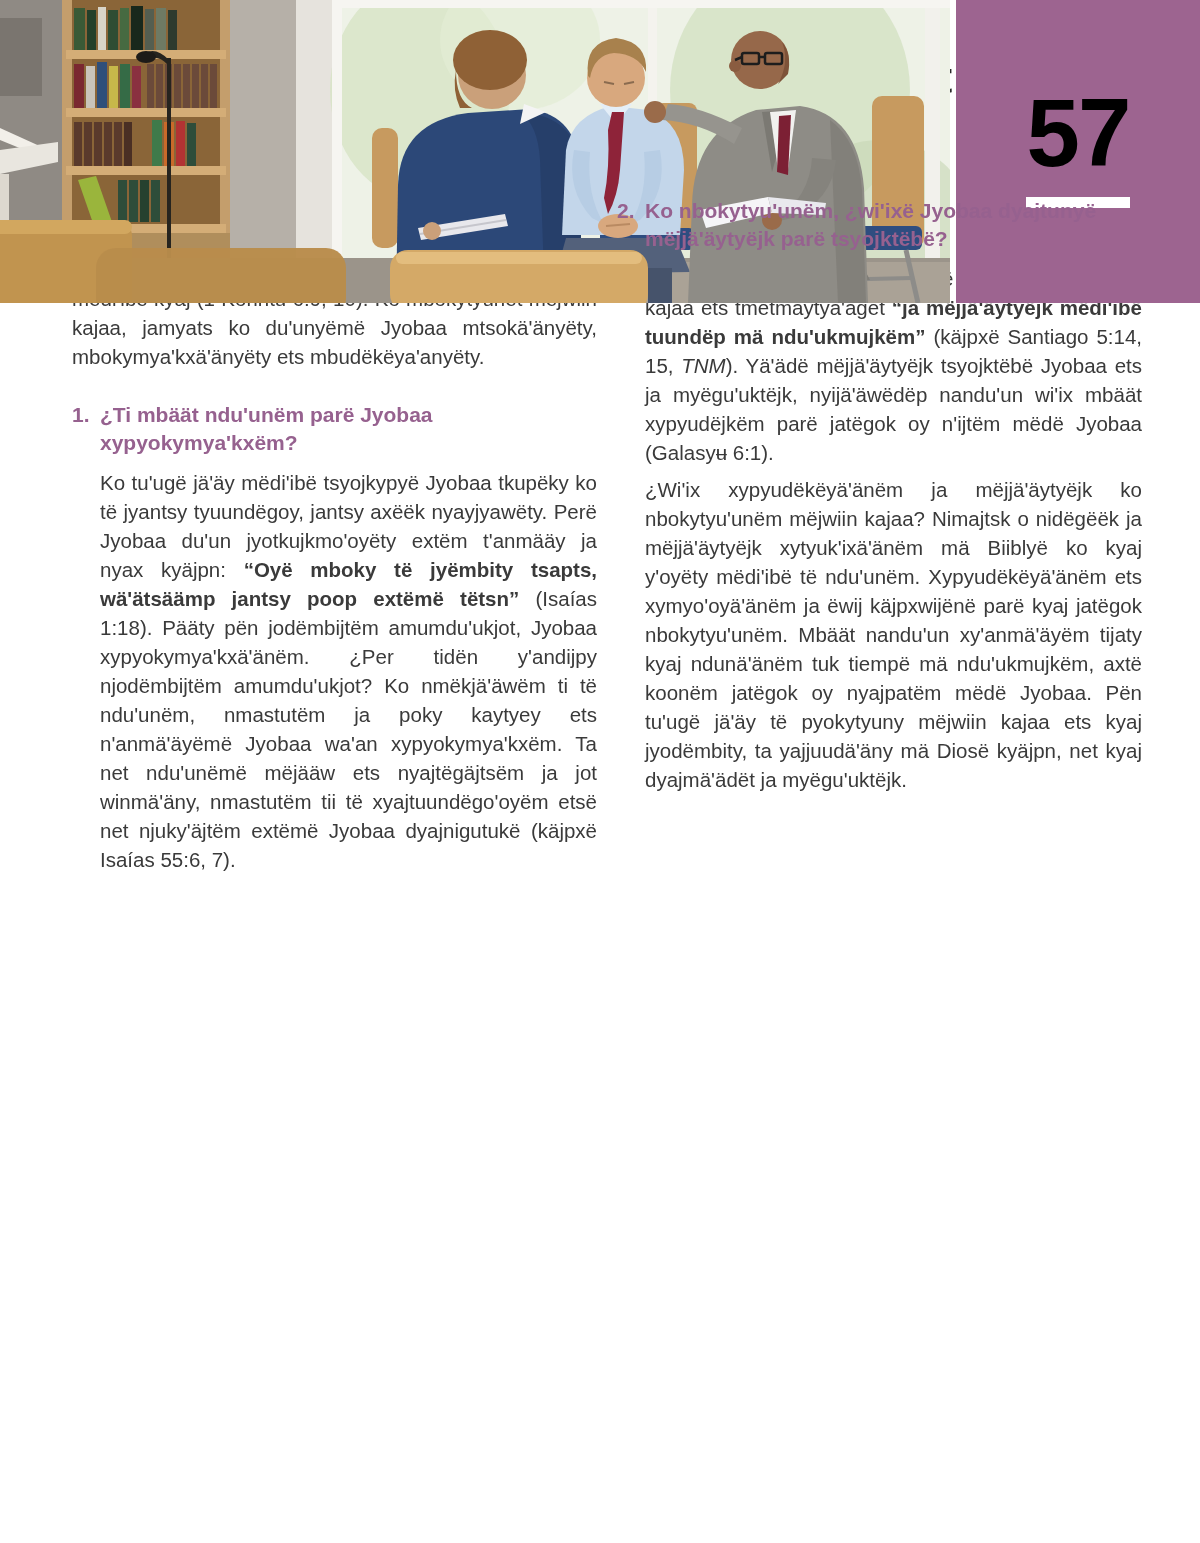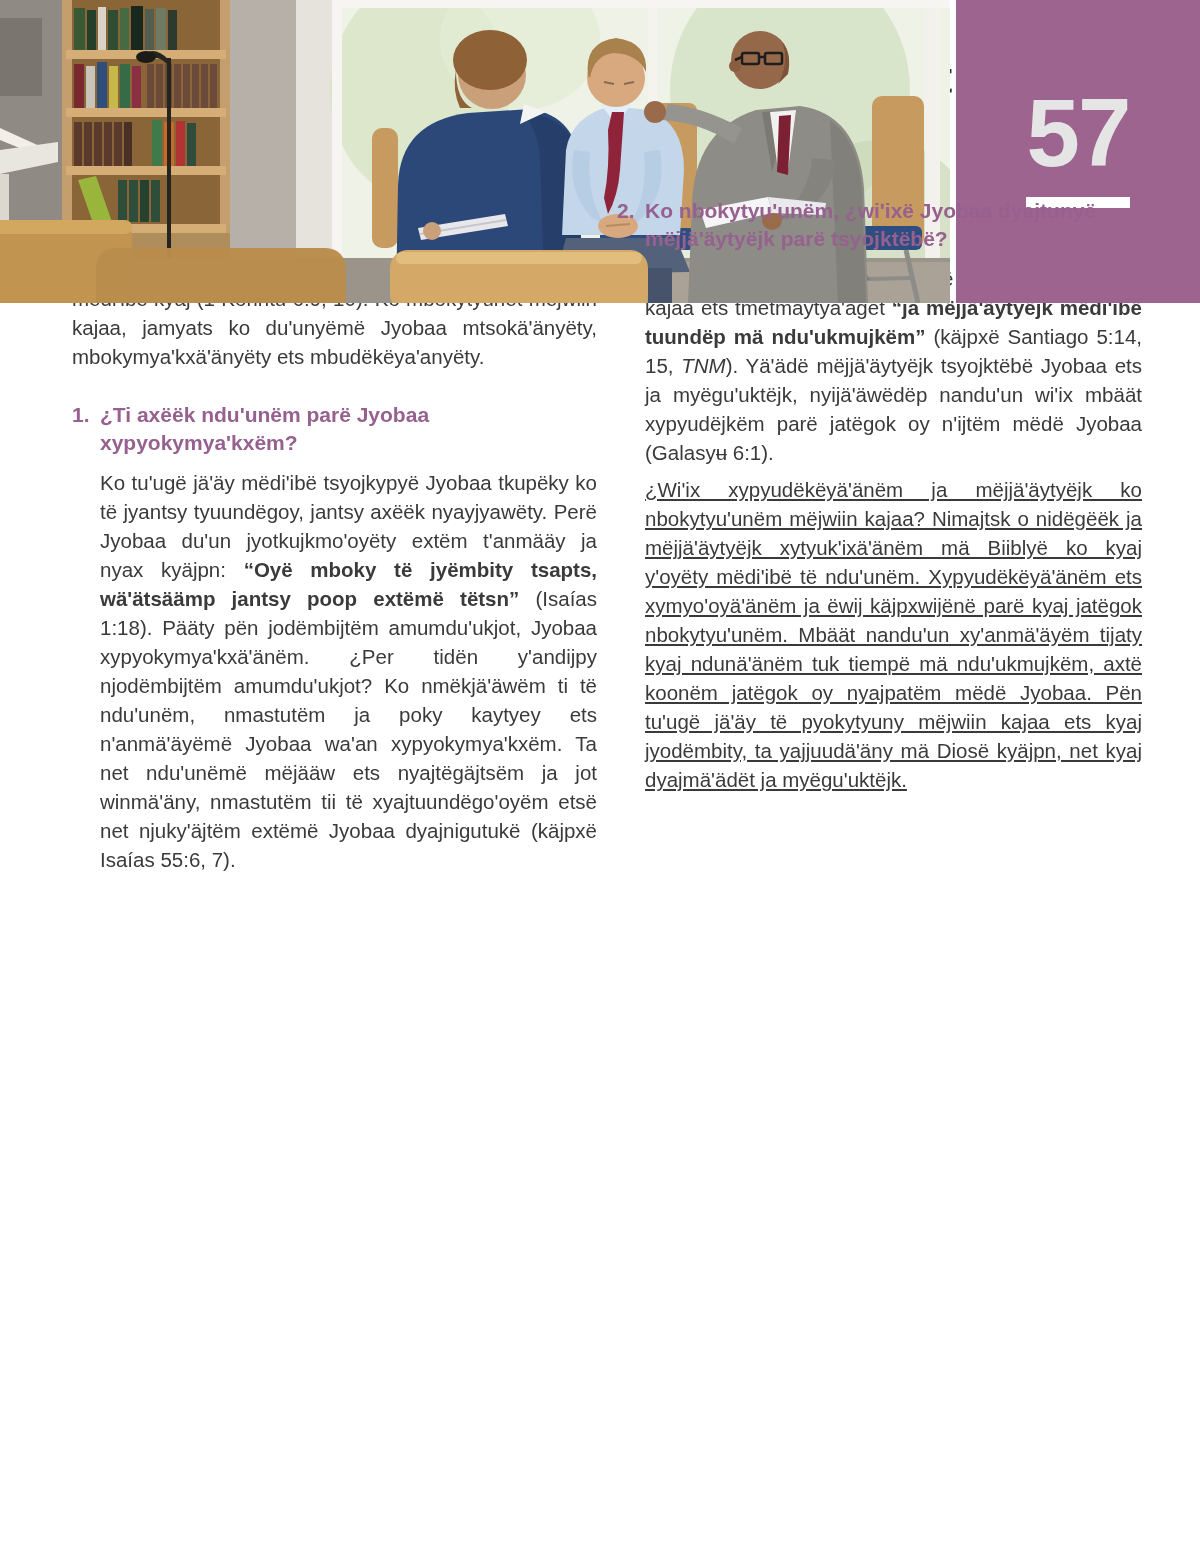--- a/index.html
+++ b/index.html
@@ -12,21 +12,21 @@
   }
   
   .hero{position:absolute;top:0;left:0;width:950px;height:303px;overflow:hidden;}
   .hero svg{display:block;width:100%;height:100%;}
   .lesson-badge{
     position:absolute;top:0;left:956px;width:244px;height:303px;
     background:var(--accent,#9d6490);
     display:flex;flex-direction:column;align-items:center;justify-content:center;
   }
   .lesson-number{
-    color:#e5e5e5;font-size:96px;font-weight:bold;line-height:1;
+    color:#000000;font-size:96px;font-weight:bold;line-height:1;
     letter-spacing:-2px;margin-top:-10px;
   }
   .lesson-underline{width:104px;height:11px;background:#ffffff;margin-top:16px;}
   
   .title{
     margin:49px 60px 0 72px;
     width:1000px;
     font-size:45px;line-height:57px;font-weight:bold;
     color:#2a2a2a;letter-spacing:-0.5px;
   }
@@ -48,21 +48,21 @@
     font-size:21px;line-height:28px;font-weight:bold;
     color:var(--heading,#96618f);
   }
   .col-right .section-heading{margin-top:0;}
   .section-number{position:absolute;left:0;top:0;}
   .section-para{
     margin:0 0 0 28px;
     font-size:20.5px;line-height:29px;color:#3a3a3a;
     text-align:justify;
   }
-  .section-para + .section-para{margin-top:8px;text-decoration:underline;}
+  .section-para + .section-para{margin-top:8px;}
   .section-para b{font-weight:bold;}
   .section-para i{font-style:italic;}
 </style>
 </head>
 <body>
 
 <div class="page">
 
   <div class="hero">
     <svg viewBox="0 0 950 303" preserveAspectRatio="none">
@@ -221,21 +221,21 @@
 
   <h1 class="title">¿Wi'ix myajpudëkëya'any ko mbokytyunët mëjwiin kajaa?</h1>
 
   <div class="columns">
 
     <div class="col col-left">
       <p class="intro">Oy mëk xyjyatsokyë Jyobaa ets xyjyajëjpkudijë tijaty axëëk yajnayjyä'äwëp, seguurë ko mdëgoyäämp nä'äganä'äjëty. Ta poky kaytyeyë mëjwiin kajaabë ets ta mëdi'ibë kyaj (1 Korintʉ 6:9, 10). Ko mbokytyunët mëjwiin kajaa, jamyats ko du'unyëmë Jyobaa mtsokä'änyëty, mbokymya'kxä'änyëty ets mbudëkëya'anyëty.</p>
 
       <h2 class="section-heading">
         <span class="section-number">1.</span>
-        <span>¿Ti axëëk ndu'unëm parë Jyobaa xypyokymya'kxëm?</span>
+        <span>¿Ti mbäät ndu'unëm parë Jyobaa xypyokymya'kxëm?</span>
       </h2>
       <p class="section-para"><span>Ko tu'ugë jä'äy mëdi'ibë tsyojkypyë Jyobaa tkupëky ko të jyantsy tyuundëgoy, jantsy axëëk nyayjyawëty. Perë Jyobaa du'un jyotkujkmo'oyëty extëm t'anmääy ja nyax kyäjpn: </span><b>“Oyë mboky të jyëmbity tsapts, wä'ätsäämp jantsy poop extëmë tëtsn”</b><span> (Isaías 1:18). Pääty pën jodëmbijtëm amumdu'ukjot, Jyobaa xypyokymya'kxä'änëm. ¿Per tidën y'andijpy njodëmbijtëm amumdu'ukjot? Ko nmëkjä'äwëm ti të ndu'unëm, nmastutëm ja poky kaytyey ets n'anmä'äyëmë Jyobaa wa'an xypyokymya'kxëm. Ta net ndu'unëmë mëjääw ets nyajtëgäjtsëm ja jot winmä'äny, nmastutëm tii të xyajtuundëgo'oyëm etsë net njuky'äjtëm extëmë Jyobaa dyajnigutukë (käjpxë Isaías 55:6, 7).</span></p>
     </div>
 
     <div class="col col-right">
       <h2 class="section-heading">
         <span class="section-number">2.</span>
         <span>Ko nbokytyu'unëm, ¿wi'ixë Jyobaa dyajtunyë mëjjä'äytyëjk parë tsyojktëbë?</span>
       </h2>
       <p class="section-para"><span>Jyobaa y'anmaapy ja mëdi'ibë të pyokytyuny mëjwiin kajaa ets tmëtmaytyä'ägët </span><b>“ja mëjjä'äytyëjk mëdi'ibë tuundëp mä ndu'ukmujkëm”</b><span> (käjpxë Santiago 5:14, 15, </span><i>TNM</i><span>). Yä'ädë mëjjä'äytyëjk tsyojktëbë Jyobaa ets ja myëgu'uktëjk, nyijä'äwëdëp nandu'un wi'ix mbäät xypyudëjkëm parë jatëgok oy n'ijtëm mëdë Jyobaa (Galasyʉ 6:1).</span></p>

